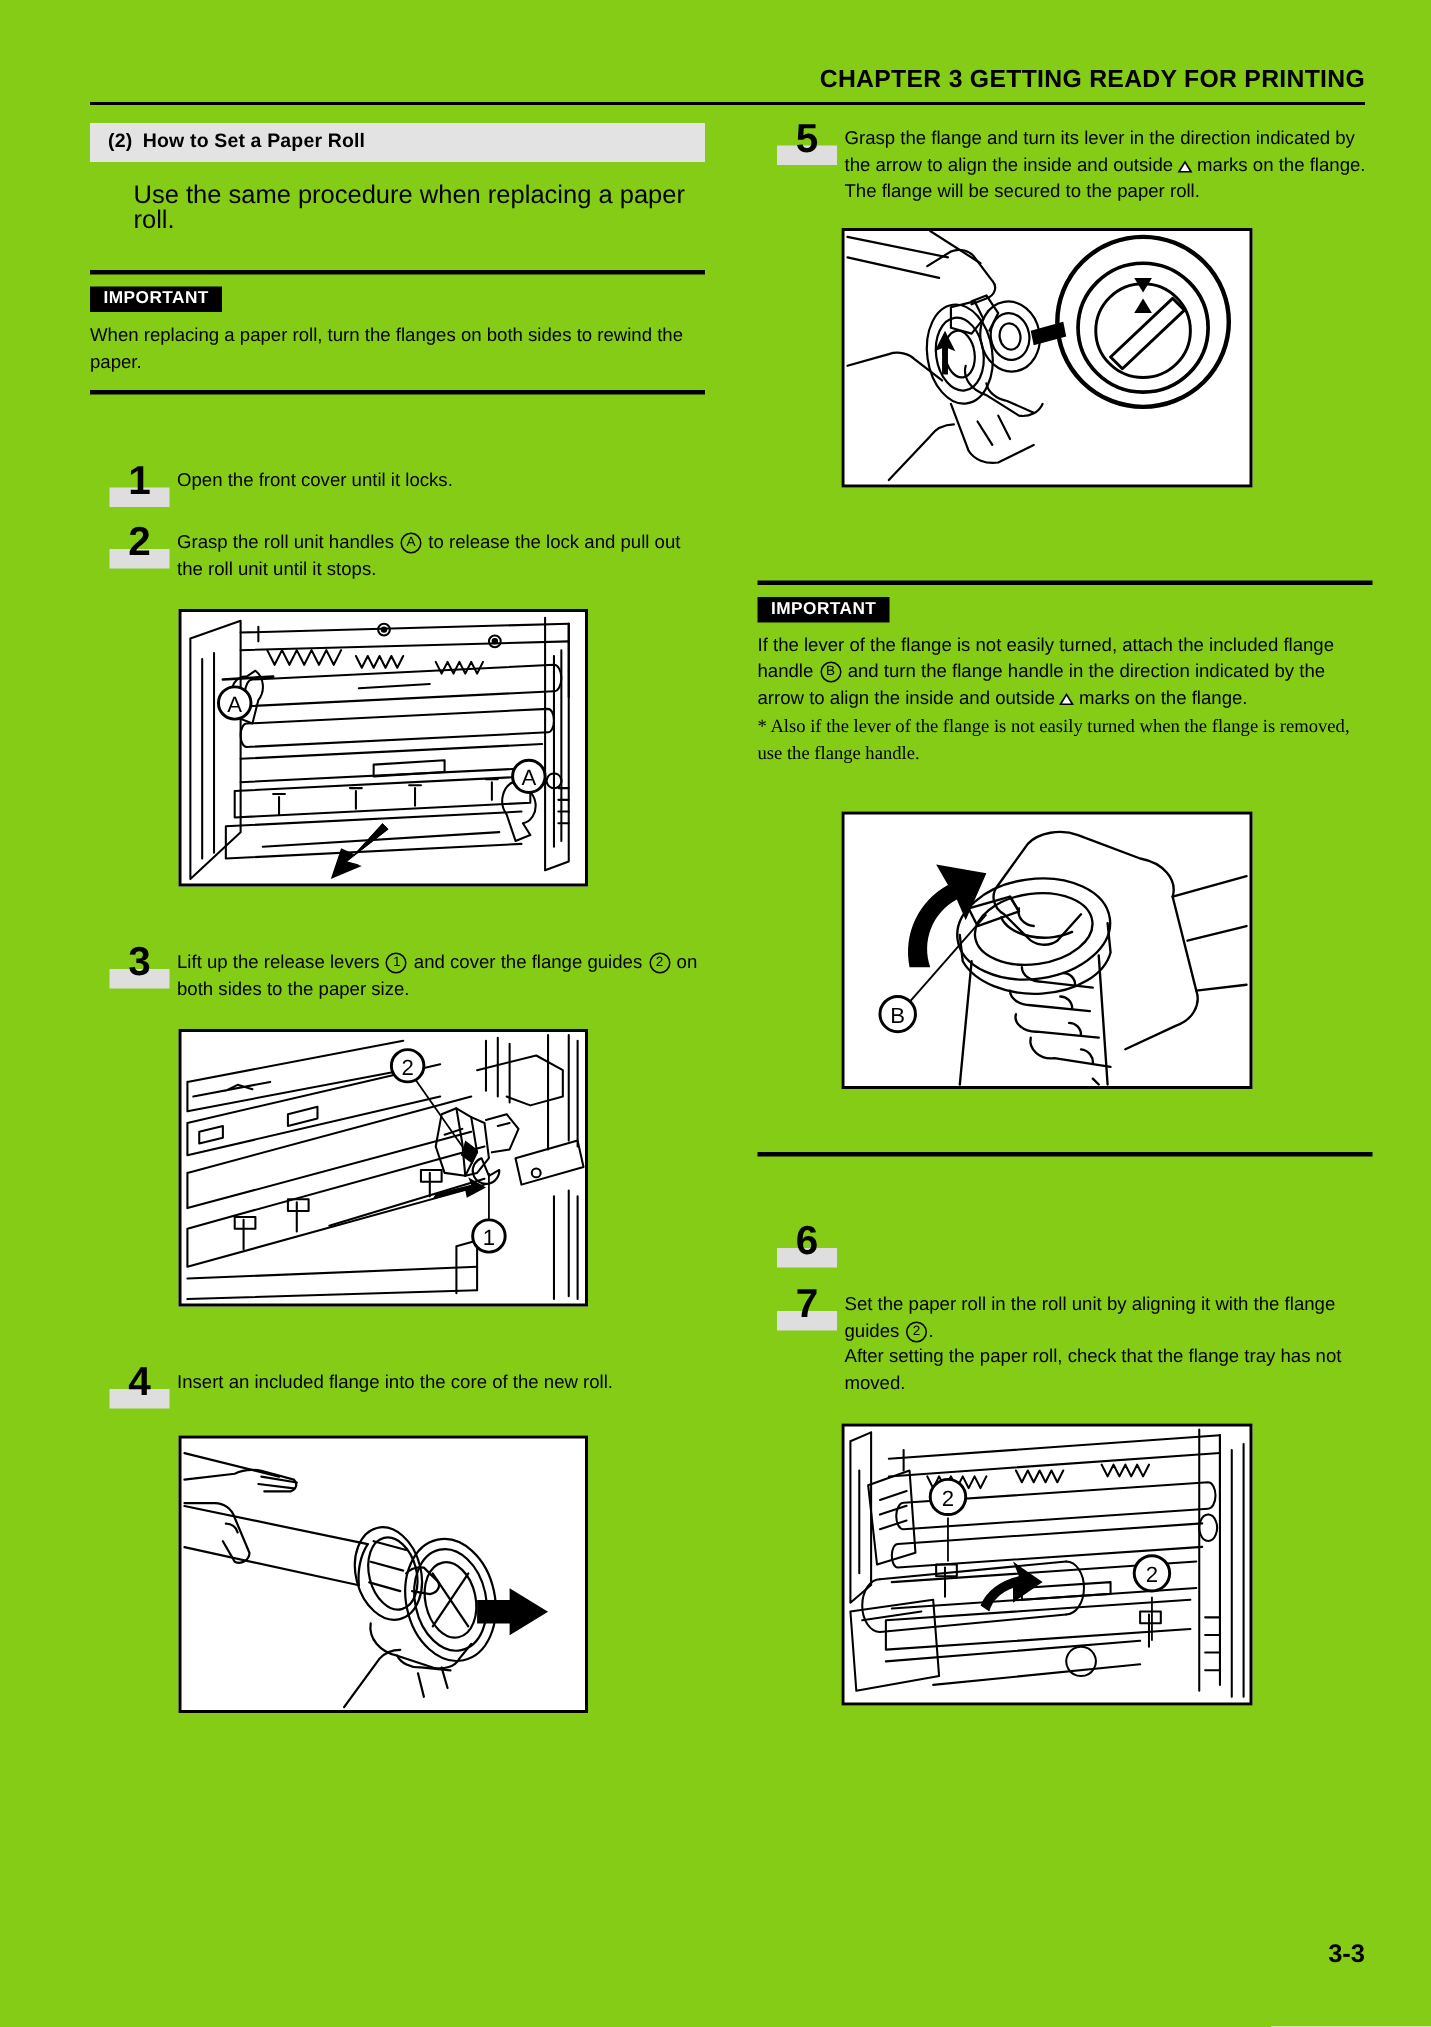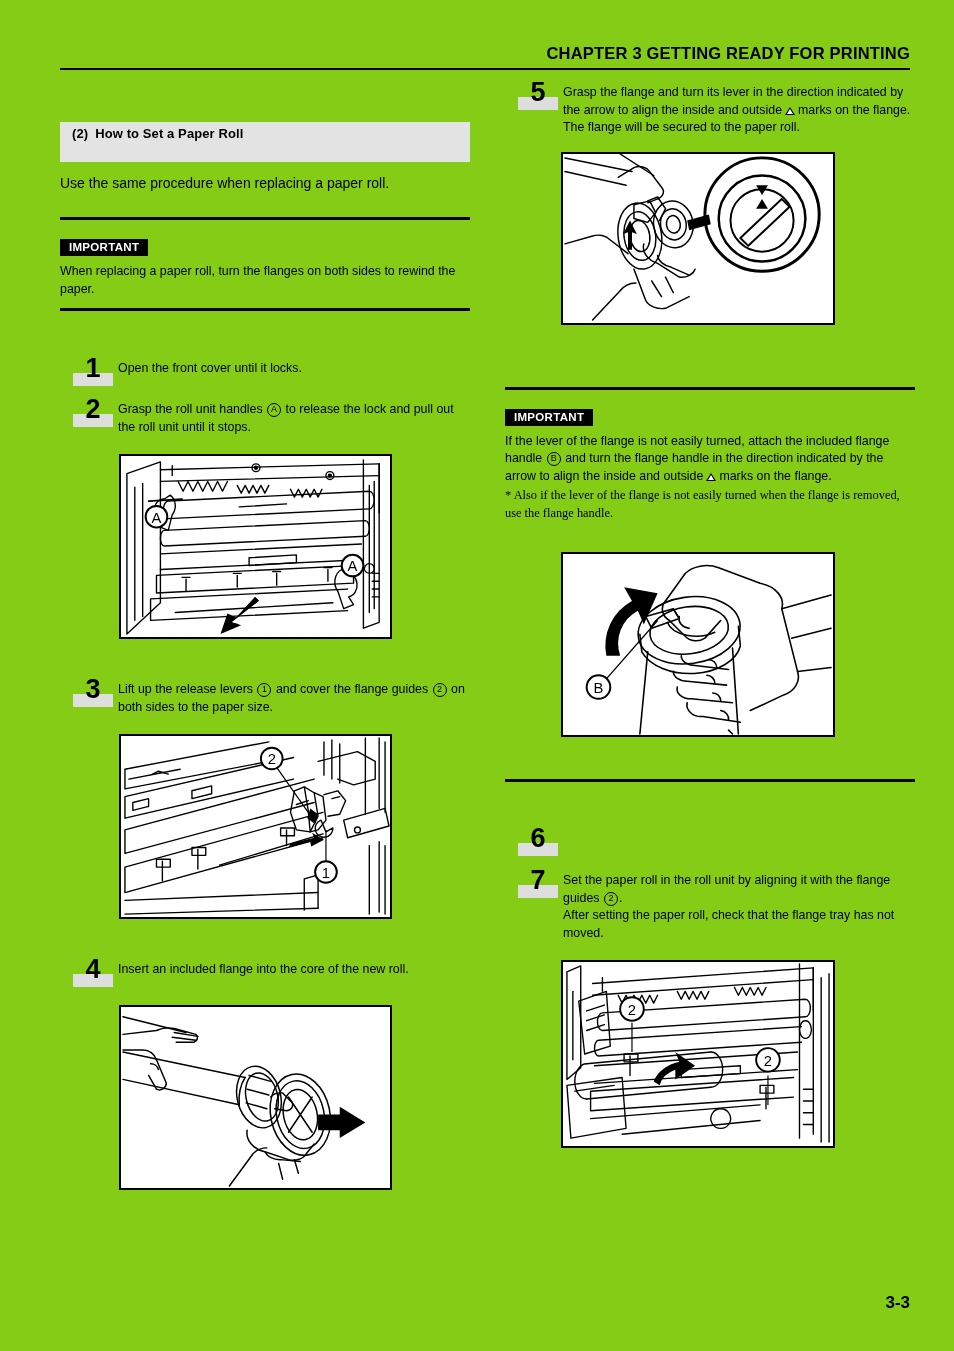--- a/index.html
+++ b/index.html
@@ -39,34 +39,34 @@
     background: #000;
   }
 
   
   .col-left  { position: absolute; left: 60px;  top: 82px; width: 410px; }
   .col-right { position: absolute; left: 505px; top: 82px; width: 410px; }
 
   
   .section-bar {
     background: #e3e3e3;
-    height: 40px;
+    height: 26px;
     line-height: 23px;
     font-size: 13px;
     font-weight: bold;
     padding-left: 12px;
     box-sizing: border-box;
     letter-spacing: 0.1px;
-    margin-top: 40px;
   }
   .section-bar .num { margin-right: 7px; }
 
   .body-text {
-    font-size: 14px;
+    font-size: 17px;
     line-height: 17px;
+    margin-left: 29px;
   }
 
   
   .imp-rule-top {
     height: 3px;
     background: #000;
     width: 100%;
   }
   .imp-rule-bottom {
     height: 3px;
@@ -74,21 +74,21 @@
     width: 100%;
   }
   .imp-tag {
     display: inline-block;
     background: #000;
     color: #fff;
     font-size: 11.5px;
     font-weight: bold;
     padding: 2px 9px 3px 9px;
     letter-spacing: 0.3px;
-    margin-top: 19px;
+    margin-top: 8px;
   }
   .imp-body {
     font-size: 12.4px;
     line-height: 17.5px;
     margin: 7px 0 10px 0;
   }
   .imp-note {
     font-size: 12.4px;
     line-height: 17.5px;
   }

